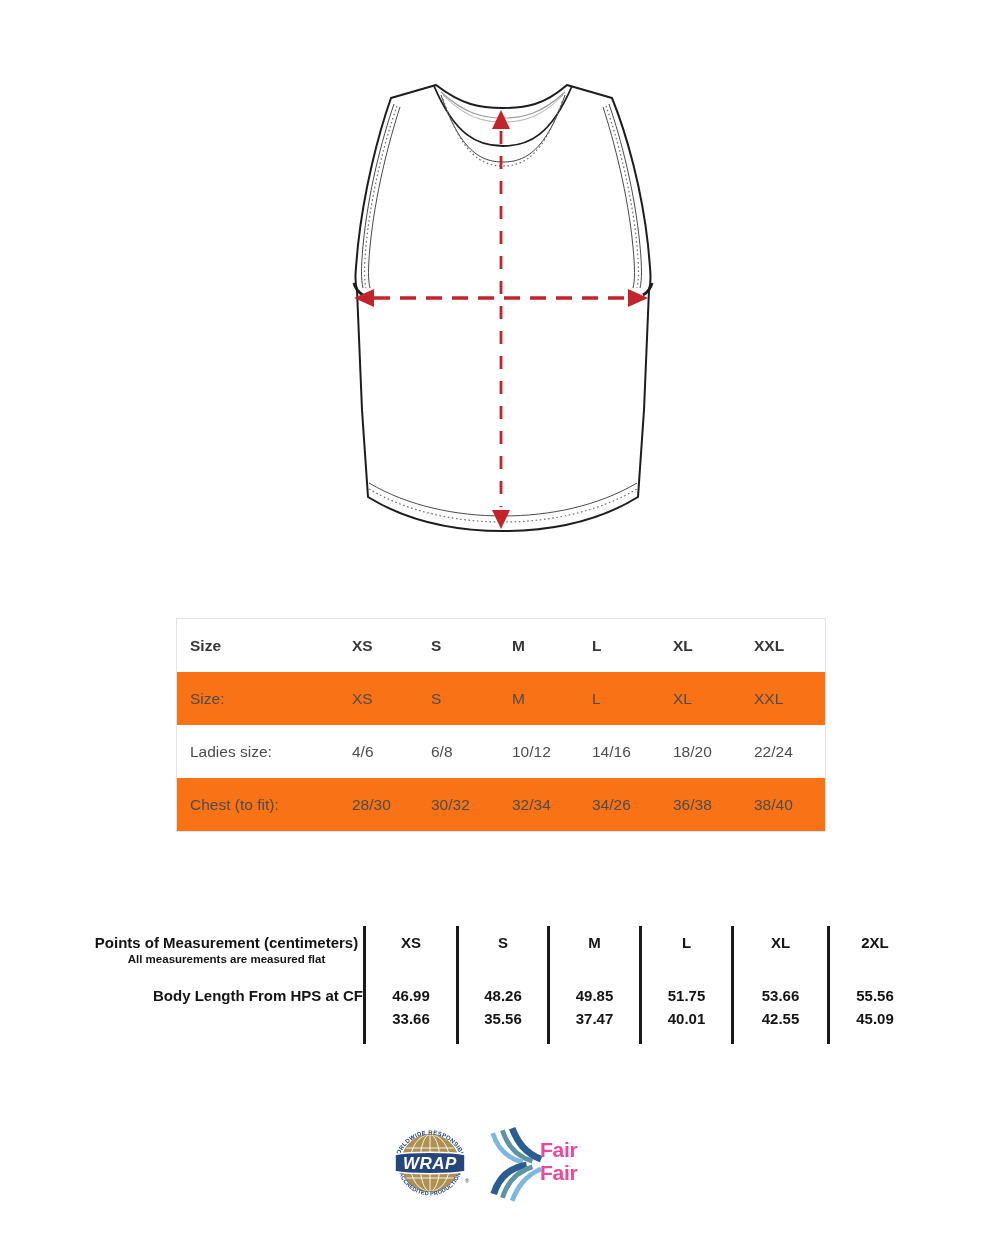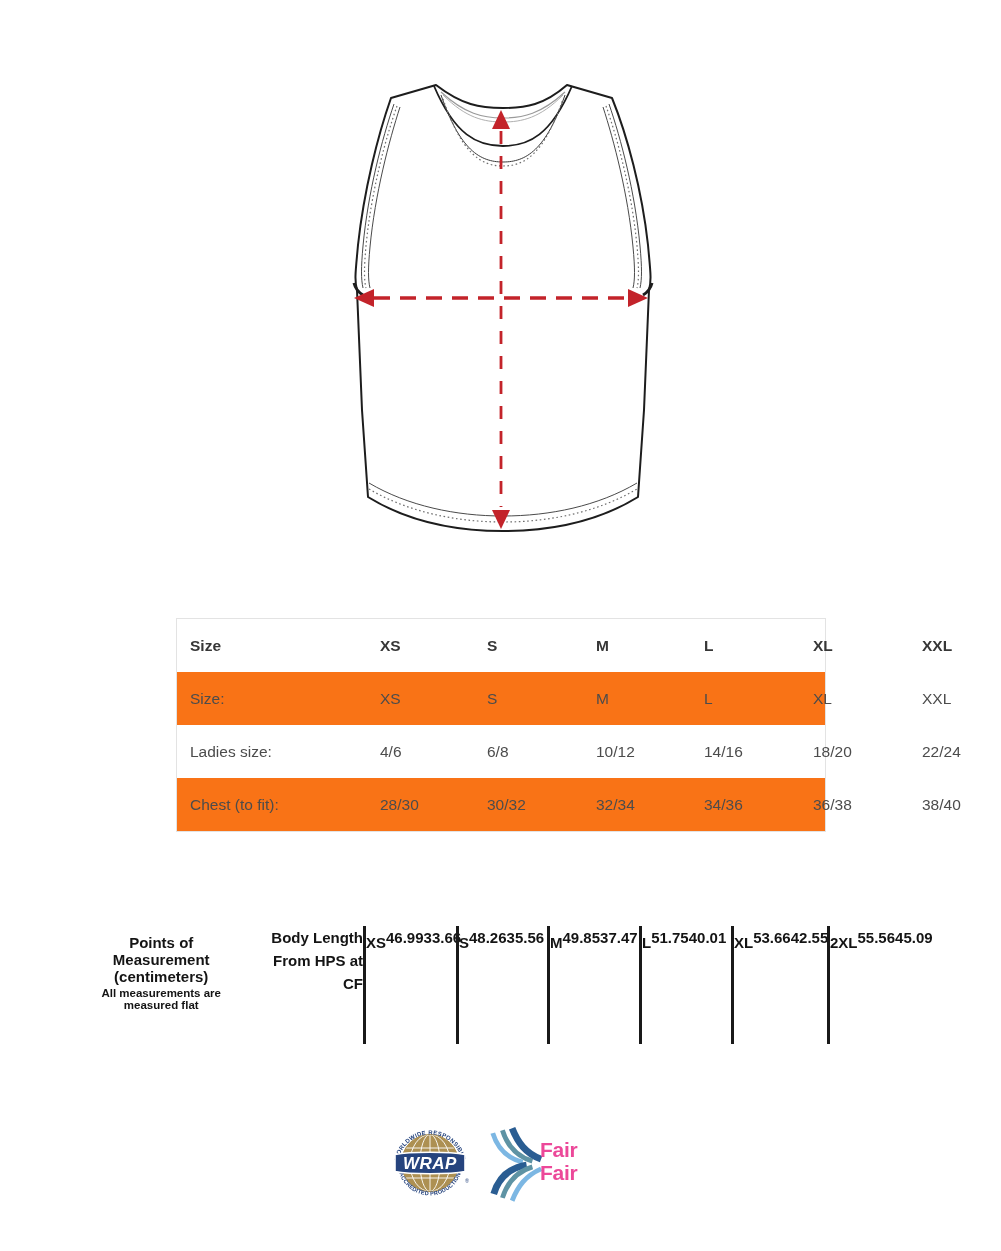--- a/index.html
+++ b/index.html
@@ -6,31 +6,31 @@
   .page{position:relative;width:1001px;height:1251px;background:#ffffff;
         font-family:"Liberation Sans", sans-serif;overflow:hidden;}
 
   
   .tank-wrap{position:absolute;left:330px;top:55px;width:345px;height:490px;}
 
   
   .size-table{position:absolute;left:176px;top:618px;width:648px;
               border:1px solid #e3e3e3;background:#fff;color:#4c4c4c;font-size:15.5px;}
   .st-row{display:grid;grid-template-columns:175px 79px 81px 80px 81px 81px 1fr;
-          height:53px;align-items:center;gap:28px;}
+          height:53px;align-items:center;}
   .st-row.head{font-weight:bold;color:#373737;}
   .st-row.alt{background:#f97316;}
   .st-cell{white-space:nowrap;}
   .st-cell.label{padding-left:13px;}
 
   
   .pom{position:absolute;left:90px;top:926px;width:830px;height:118px;
        display:grid;grid-template-columns:273px 93px 91px 92px 92px 96px 93px;
        color:#141414;}
-  .pom-col{display:flex;flex-direction:row;text-align:center;}
+  .pom-col{display:flex;flex-direction:column;text-align:center;}
   .pom-col.size{border-left:3px solid #191919;}
   .pom-head{height:58px;font-weight:bold;font-size:15px;padding-top:8px;box-sizing:border-box;}
   .pom-label-head{height:58px;padding-top:8px;box-sizing:border-box;}
   .pom-title{font-weight:bold;font-size:15px;text-align:center;}
   .pom-sub{font-weight:bold;font-size:11.5px;text-align:center;margin-top:2px;}
   .pom-row{height:23px;line-height:23px;font-weight:bold;font-size:15px;}
   .pom-row.label{text-align:right;padding-left:17px;}
 
   
   .logos{position:absolute;left:0;top:1120px;width:1001px;height:90px;}
@@ -122,21 +122,21 @@
       <div class="st-cell">10/12</div>
       <div class="st-cell">14/16</div>
       <div class="st-cell">18/20</div>
       <div class="st-cell">22/24</div>
     </div>
     <div class="st-row alt">
       <div class="st-cell label">Chest (to fit):</div>
       <div class="st-cell">28/30</div>
       <div class="st-cell">30/32</div>
       <div class="st-cell">32/34</div>
-      <div class="st-cell">34/36</div>
+      <div class="st-cell">34/26</div>
       <div class="st-cell">36/38</div>
       <div class="st-cell">38/40</div>
     </div>
   </div>
 
   <div class="pom">
     <div class="pom-col">
       <div class="pom-label-head">
         <div class="pom-title">Points of Measurement (centimeters)</div>
         <div class="pom-sub">All measurements are measured flat</div>

